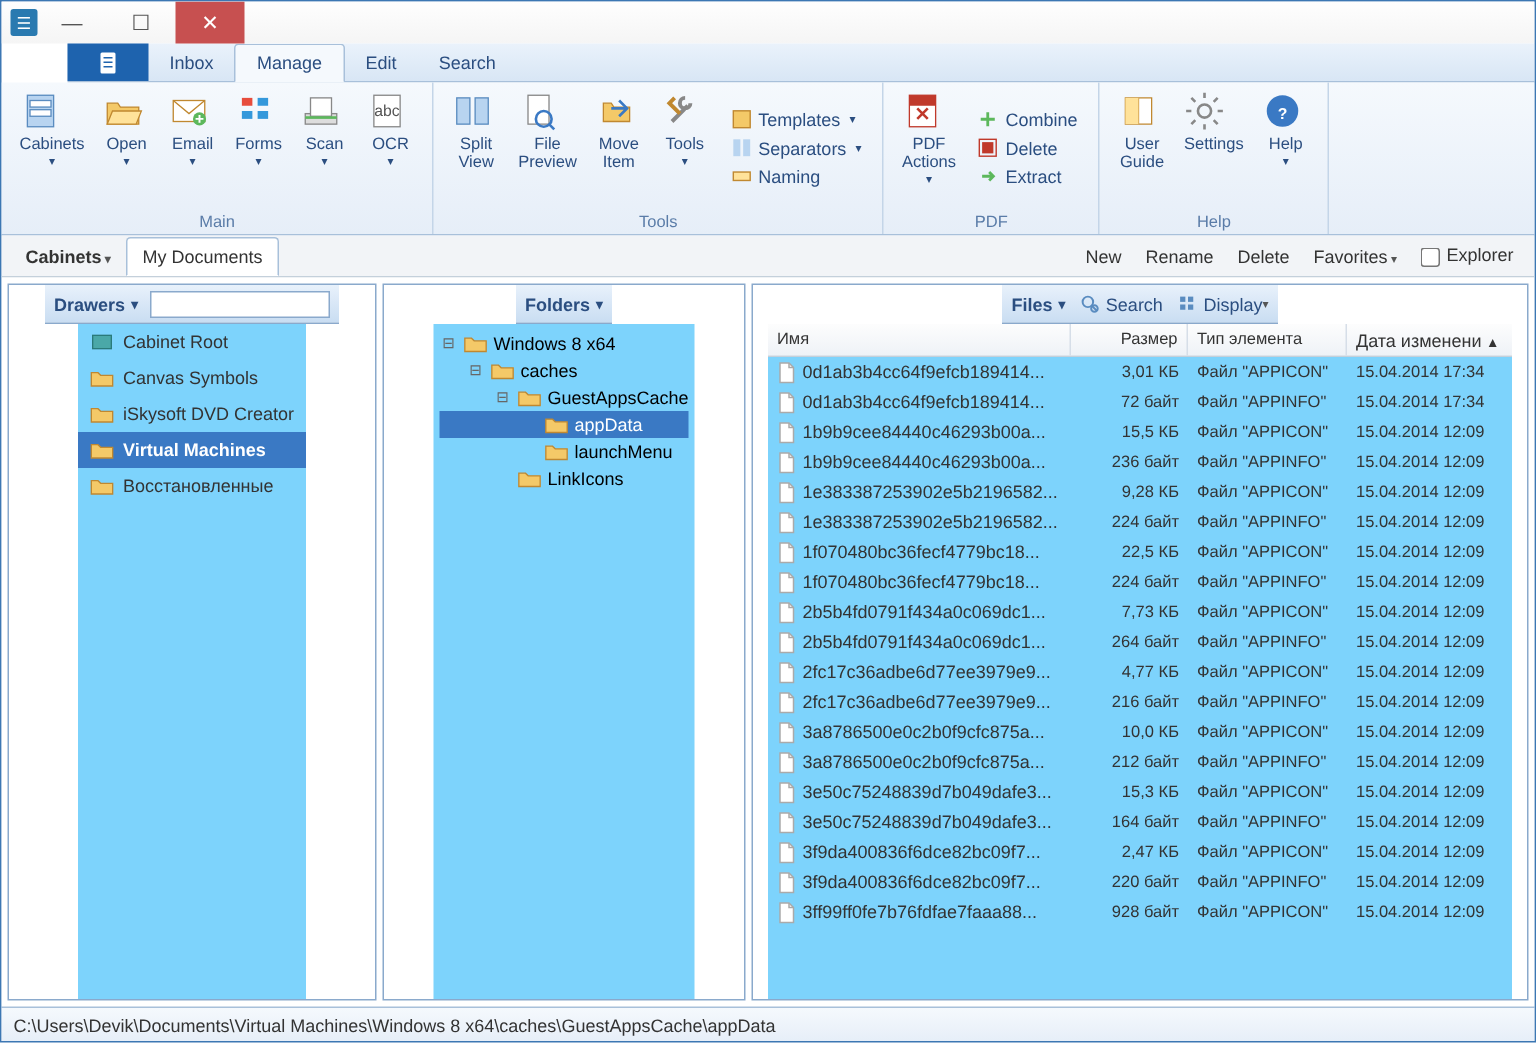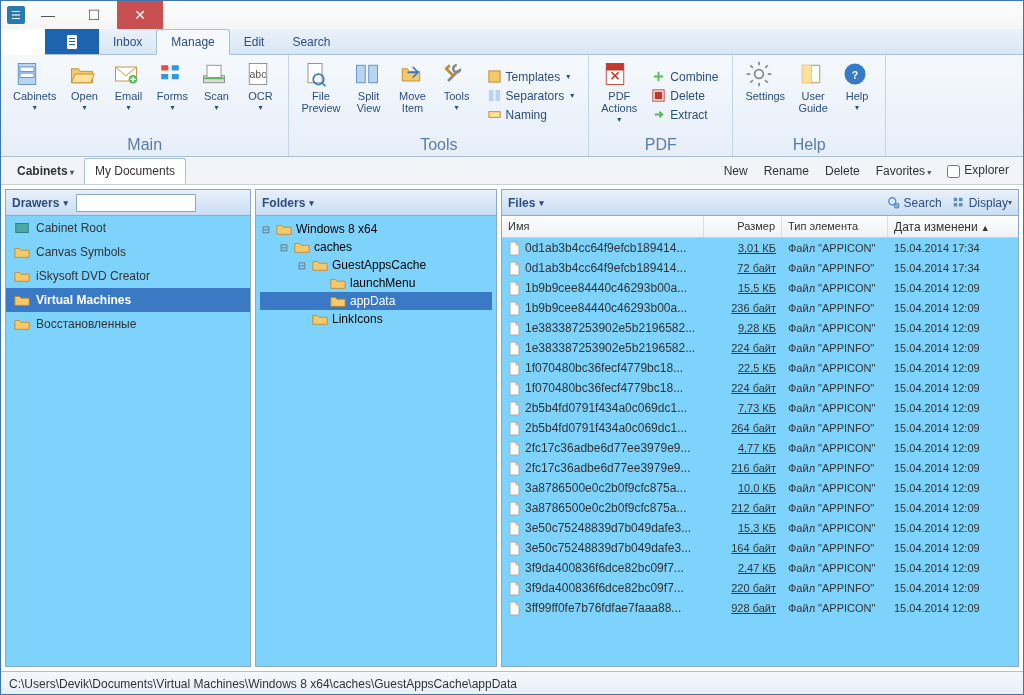--- a/index.html
+++ b/index.html
@@ -14,38 +14,38 @@
 
 .menutabs { height:26px;background:linear-gradient(#eaf2fb,#d8e6f5);display:flex;align-items:flex-end;border-bottom:1px solid #a8c0da;margin-left:44px;}
 .menutabs .file { width:54px;height:100%;background:#1e63ae;display:flex;align-items:center;justify-content:center;}
 .menutabs .file svg{width:16px;height:16px;}
 .menutabs .tab { padding:5px 14px;color:#2b4e80;cursor:pointer;}
 .menutabs .tab.active { background:#f5f9fd;border:1px solid #a8c0da;border-bottom:1px solid #f5f9fd;border-radius:3px 3px 0 0;margin-bottom:-1px;}
 
 .ribbon { height:102px;background:linear-gradient(#f5f9fd,#e6eef8);border-bottom:1px solid #a8c0da;display:flex;}
 .rgroup { display:flex;flex-direction:column;border-right:1px solid #c4d5e8;padding:2px 6px 0 6px;}
 .rgroup .items{display:flex;flex:1;}
-.rgroup .label{text-align:center;font-size:16px;color:#5a7ca8;padding:2px 0;}
+.rgroup .label{text-align:center;font-size:11px;color:#5a7ca8;padding:2px 0;}
 .rbtn { display:flex;flex-direction:column;justify-content:flex-start;padding:3px 6px;min-width:44px;cursor:pointer;}
 .rbtn svg{width:28px;height:28px;margin-bottom:2px;}
 .rbtn span{font-size:11px;color:#2b4e80;text-align:center;line-height:1.1;}
 .rbtn .arr{font-size:8px;color:#2b4e80;margin-top:2px;}
 .vlist { display:flex;flex-direction:column;justify-content:center;padding:0 4px;}
 .vitem { display:flex;align-items:center;padding:2px 4px;font-size:11px;color:#2b4e80;cursor:pointer;}
 .vitem svg{width:15px;height:15px;margin-right:4px;}
 
 .cabbar{height:28px;background:#f2f4f7;border-bottom:1px solid #c4d0db;display:flex;align-items:center;padding:0 6px;}
 .cabbar .ctab{padding:5px 10px;font-size:12px;color:#333;cursor:pointer;}
 .cabbar .ctab.head{font-weight:bold;}
 .cabbar .ctab.active{background:#fff;border:1px solid #a8c0da;border-bottom:1px solid #fff;border-radius:3px 3px 0 0;}
 .cabbar .spacer{flex:1;}
 .cabbar .act{padding:0 8px;color:#333;cursor:pointer;}
 
 .main{display:flex;height:486px;background:#fff;}
-.panel{border:1px solid #8aa9cc;margin:4px;display:flex;flex-direction:column;}
+.panel{border:1px solid #8aa9cc;margin:4px;display:flex;flex-direction:column;align-items:center;}
 .panel.drawers{width:246px;margin-right:0;}
 .panel.folders{width:242px;margin-right:0;}
 .panel.files{flex:1;}
 .phead{height:26px;background:linear-gradient(#e8f1fb,#c9ddf2);border-bottom:1px solid #8aa9cc;display:flex;align-items:center;padding:0 6px;font-weight:bold;color:#2b4e80;}
 .phead .arr{font-size:9px;margin-left:4px;}
 .phead input{margin-left:8px;width:120px;height:18px;border:1px solid #8aa9cc;}
 .phead .spacer{flex:1;}
 .phead .hact{display:flex;align-items:center;margin-left:10px;font-weight:normal;cursor:pointer;}
 .phead .hact svg{width:14px;height:14px;margin-right:3px;}
 .plist{flex:1;overflow:auto;background:#7dd3fc;}
@@ -64,21 +64,21 @@
 .fhdr div{padding:4px 6px;border-right:1px solid #d6dee8;color:#333;font-size:11px;}
 .fhdr div:last-child{border-right:none;}
 .col-name{width:202px;}
 .col-size{width:78px;text-align:right;}
 .col-type{width:106px;}
 .col-date{width:110px;}
 .frow{display:flex;height:20px;align-items:center;cursor:pointer;}
 .frow div{padding:0 6px;font-size:11px;color:#333;overflow:hidden;white-space:nowrap;}
 .frow .col-name{display:flex;align-items:center;}
 .frow .col-name svg{width:13px;height:15px;margin-right:4px;flex-shrink:0;}
-.frow .col-size{text-align:right;text-decoration:underline;}
+.frow .col-size{text-align:right;}
 
 .status{height:24px;background:linear-gradient(#f5f9fd,#e6eef8);border-top:1px solid #a8c0da;display:flex;align-items:center;padding:0 8px;color:#333;font-size:12px;}
 .arrdn::after{content:" ▾";font-size:8px;color:#555;}
 </style>
 </head>
 <body>
 
 <div class="titlebar">
   <div class="ico">☰</div>
   <div class="winbtns">
@@ -160,34 +160,34 @@
           <span>OCR</span>
           <span class="arr">▾</span>
         </div>
     </div>
     <div class="label">Main</div>
   </div>
   <div class="rgroup">
     <div class="items">
       <div class="rbtn">
           <svg viewBox="0 0 32 32">
+            <rect x="4" y="6" width="10" height="20" fill="#b8d4f0" stroke="#5a8cc0"></rect>
+            <rect x="18" y="6" width="10" height="20" fill="#b8d4f0" stroke="#5a8cc0"></rect>
+          </svg>
+          <span style="white-space:pre-line">Split
+View</span>
+        </div>
+      <div class="rbtn">
+          <svg viewBox="0 0 32 32">
             <rect x="8" y="4" width="16" height="22" fill="#fff" stroke="#888"></rect>
             <circle cx="20" cy="22" r="6" fill="none" stroke="#3a79c4" stroke-width="2"></circle>
             <line x1="24" y1="26" x2="28" y2="30" stroke="#3a79c4" stroke-width="2"></line>
           </svg>
           <span style="white-space:pre-line">File
 Preview</span>
-        </div>
-      <div class="rbtn">
-          <svg viewBox="0 0 32 32">
-            <rect x="4" y="6" width="10" height="20" fill="#b8d4f0" stroke="#5a8cc0"></rect>
-            <rect x="18" y="6" width="10" height="20" fill="#b8d4f0" stroke="#5a8cc0"></rect>
-          </svg>
-          <span style="white-space:pre-line">Split
-View</span>
         </div>
       <div class="rbtn">
           <svg viewBox="0 0 32 32">
             <path d="M6 10 L12 10 L14 13 L26 13 L26 24 L6 24 Z" fill="#f4c968" stroke="#c08830"></path>
             <path d="M18 8 L24 14 L18 20 M24 14 L12 14" fill="none" stroke="#3a79c4" stroke-width="2"></path>
           </svg>
           <span style="white-space:pre-line">Move
 Item</span>
         </div>
       <div class="rbtn">
@@ -257,32 +257,32 @@
             <span>Extract</span>
           </div>
       </div>
     </div>
     <div class="label">PDF</div>
   </div>
   <div class="rgroup">
     <div class="items">
       <div class="rbtn">
           <svg viewBox="0 0 32 32">
+            <path d="M6 6 L16 6 L16 26 L6 26 Z M16 6 L26 6 L26 26 L16 26" fill="#fff" stroke="#c08830"></path>
+            <rect x="6" y="6" width="10" height="20" fill="#ffe29a"></rect>
+          </svg>
+          <span style="white-space:pre-line">User
+Guide</span>
+        </div>
+      <div class="rbtn">
+          <svg viewBox="0 0 32 32">
             <circle cx="16" cy="16" r="5" fill="none" stroke="#888" stroke-width="2"></circle>
             <path d="M16 6 L16 2 M16 30 L16 26 M6 16 L2 16 M30 16 L26 16 M9 9 L6 6 M23 23 L26 26 M9 23 L6 26 M23 9 L26 6" stroke="#888" stroke-width="2"></path>
           </svg>
           <span>Settings</span>
-        </div>
-      <div class="rbtn">
-          <svg viewBox="0 0 32 32">
-            <path d="M6 6 L16 6 L16 26 L6 26 Z M16 6 L26 6 L26 26 L16 26" fill="#fff" stroke="#c08830"></path>
-            <rect x="6" y="6" width="10" height="20" fill="#ffe29a"></rect>
-          </svg>
-          <span style="white-space:pre-line">User
-Guide</span>
         </div>
       <div class="rbtn">
           <svg viewBox="0 0 32 32">
             <circle cx="16" cy="16" r="12" fill="#3a79c4"></circle>
             <text x="16" y="22" font-size="16" text-anchor="middle" fill="#fff" font-weight="bold">?</text>
           </svg>
           <span>Help</span>
           <span class="arr">▾</span>
         </div>
     </div>
@@ -363,33 +363,33 @@
           </svg>
           <span>caches</span>
         </div>
         <div class="tnode" style="padding-left: 36px;">
           <span class="tog">⊟</span>
           <svg viewBox="0 0 18 14">
             <path d="M1 3 L6 3 L8 5 L17 5 L17 13 L1 13 Z" fill="#f4c968" stroke="#c08830"></path>
           </svg>
           <span>GuestAppsCache</span>
         </div>
+        <div class="tnode sel" style="padding-left: 54px;">
+          <span class="tog"></span>
+          <svg viewBox="0 0 18 14">
+            <path d="M1 3 L6 3 L8 5 L17 5 L17 13 L1 13 Z" fill="#f4c968" stroke="#c08830"></path>
+          </svg>
+          <span>appData</span>
+        </div>
         <div class="tnode" style="padding-left: 54px;">
           <span class="tog"></span>
           <svg viewBox="0 0 18 14">
             <path d="M1 3 L6 3 L8 5 L17 5 L17 13 L1 13 Z" fill="#f4c968" stroke="#c08830"></path>
           </svg>
           <span>launchMenu</span>
-        </div>
-        <div class="tnode sel" style="padding-left: 54px;">
-          <span class="tog"></span>
-          <svg viewBox="0 0 18 14">
-            <path d="M1 3 L6 3 L8 5 L17 5 L17 13 L1 13 Z" fill="#f4c968" stroke="#c08830"></path>
-          </svg>
-          <span>appData</span>
         </div>
         <div class="tnode" style="padding-left: 36px;">
           <span class="tog"></span>
           <svg viewBox="0 0 18 14">
             <path d="M1 3 L6 3 L8 5 L17 5 L17 13 L1 13 Z" fill="#f4c968" stroke="#c08830"></path>
           </svg>
           <span>LinkIcons</span>
         </div>
       </div>
   </div>

